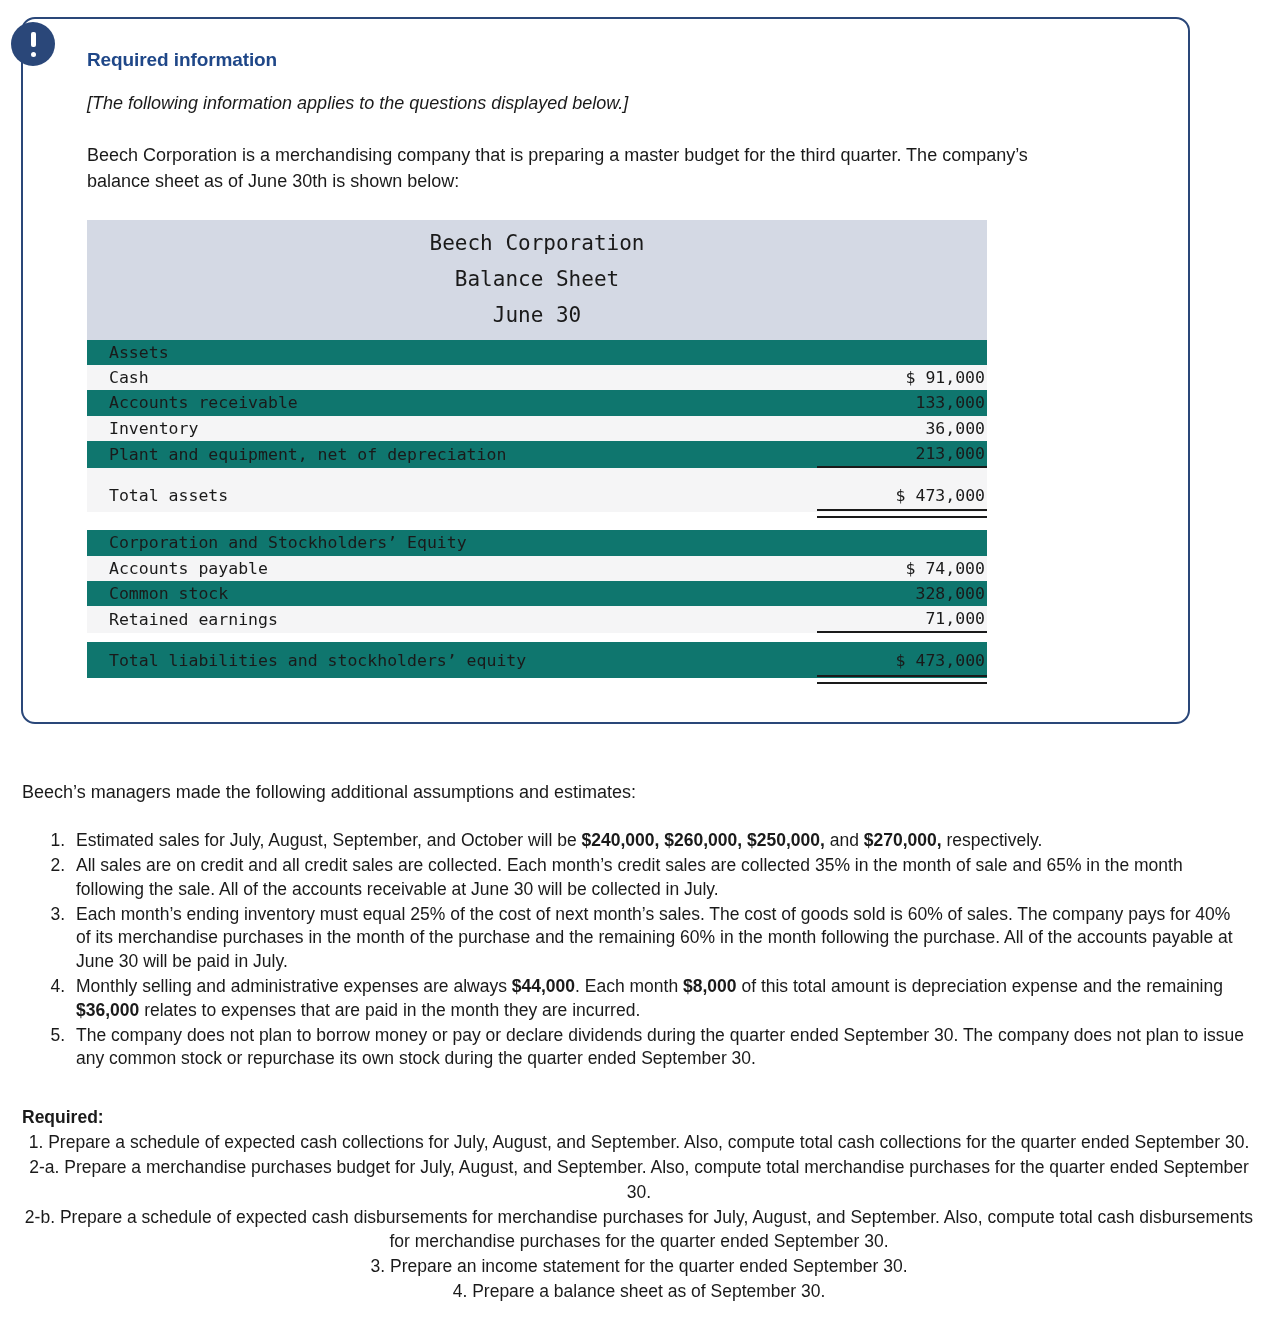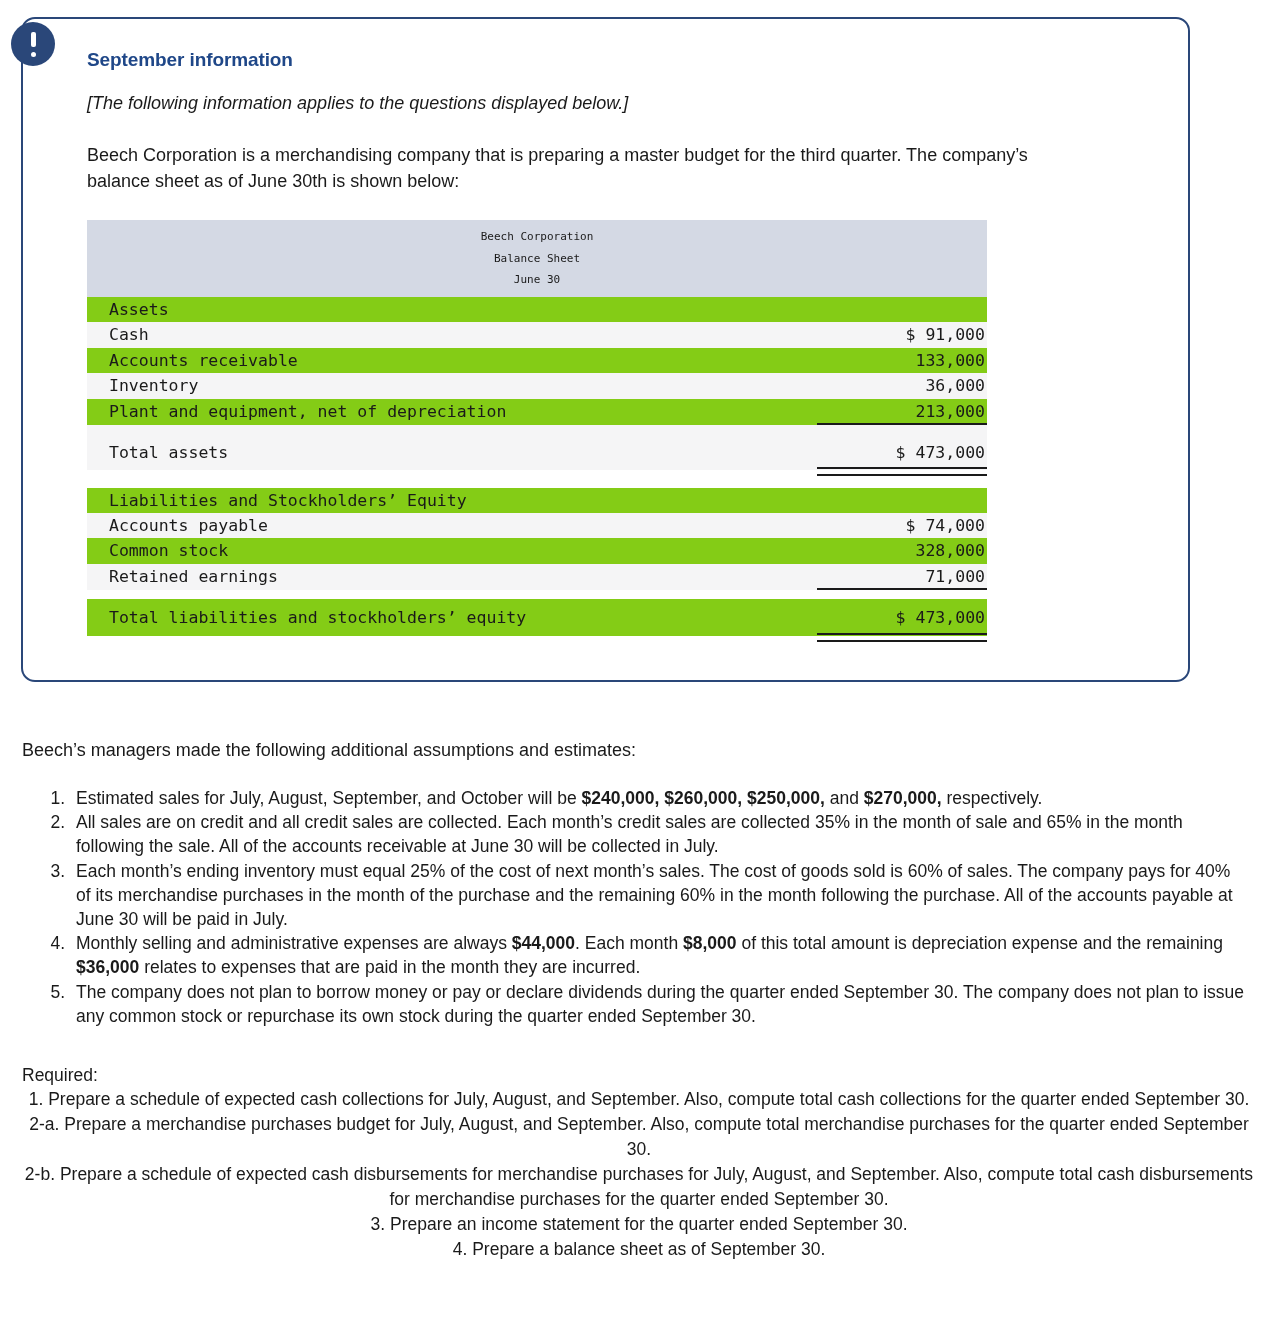--- a/index.html
+++ b/index.html
@@ -117,27 +117,27 @@
   .fin-table .c-val {
     text-align: right;
     padding-right: 2px;
     white-space: pre;
     width: 170px;
   }
   .fin-table tr.head td {
     background: #d4d9e4;
     text-align: center;
     padding: 3px 0;
-    font-size: 11px;
+    font-size: 21px;
   }
   .fin-table tr.head td.h1 { padding-top: 9px; }
   .fin-table tr.head td.h3 { padding-bottom: 9px; }
 
   .fin-table tr.shade td { background: #f5f5f6; }
-  .fin-table tr.plain td { background: #84cc16; }
+  .fin-table tr.plain td { background: #0f766e; }
 
   .fin-table tr.gap td { height: 9px; padding: 0; background: #ffffff; }
   .fin-table tr.gap-sh td { height: 9px; padding: 0; background: #f5f5f6; }
 
   .fin-table td.c-val.ul      { box-shadow: inset 0 -2px 0 0 #1a1a1a; padding-bottom: 2px; }
   .fin-table td.c-val.dbl     { position: relative; }
   .fin-table td.c-val.dbl::after {
     content: "";
     position: absolute;
     left: 0; right: 0;
@@ -169,42 +169,42 @@
     padding-left: 6px;
   }
   ol.assump b { font-weight: bold; }
 
   .required-block {
     margin-top: 34px;
     font-size: 17.5px;
     line-height: 1.42;
   }
   .required-block .req-head {
-    font-weight: normal;
+    font-weight: bold;
     margin-bottom: 0;
   }
   .required-block .req-line {
     margin: 0;
     text-align: center;
   }
 </style>
 </head>
 <body>
 
 <div class="page">
 
   <div class="callout-wrap">
 
     <div class="callout-icon">
       <span class="bang"></span>
     </div>
 
     <div class="callout">
 
-      <div class="callout-title">September information</div>
+      <div class="callout-title">Required information</div>
 
       <div class="callout-italic">[The following information applies to the questions displayed below.]</div>
 
       <div class="callout-para">Beech Corporation is a merchandising company that is preparing a master budget for the third quarter. The company’s balance sheet as of June 30th is shown below:</div>
 
       <table class="fin-table">
         <tbody>
           <tr class="head">
             <td class="h1" colspan="2">Beech Corporation</td>
           </tr>
@@ -246,21 +246,21 @@
           </tr>
 
           <tr class="gap">
               <td colspan="2"></td>
             </tr>
           <tr class="gap">
               <td colspan="2"></td>
             </tr>
 
           <tr class="plain">
-            <td class="c-label">Liabilities and Stockholders’ Equity</td>
+            <td class="c-label">Corporation and Stockholders’ Equity</td>
             <td class="c-val"></td>
           </tr>
           <tr class="shade">
             <td class="c-label">Accounts payable</td>
             <td class="c-val">$ 74,000</td>
           </tr>
           <tr class="plain">
             <td class="c-label">Common stock</td>
             <td class="c-val">328,000</td>
           </tr>

